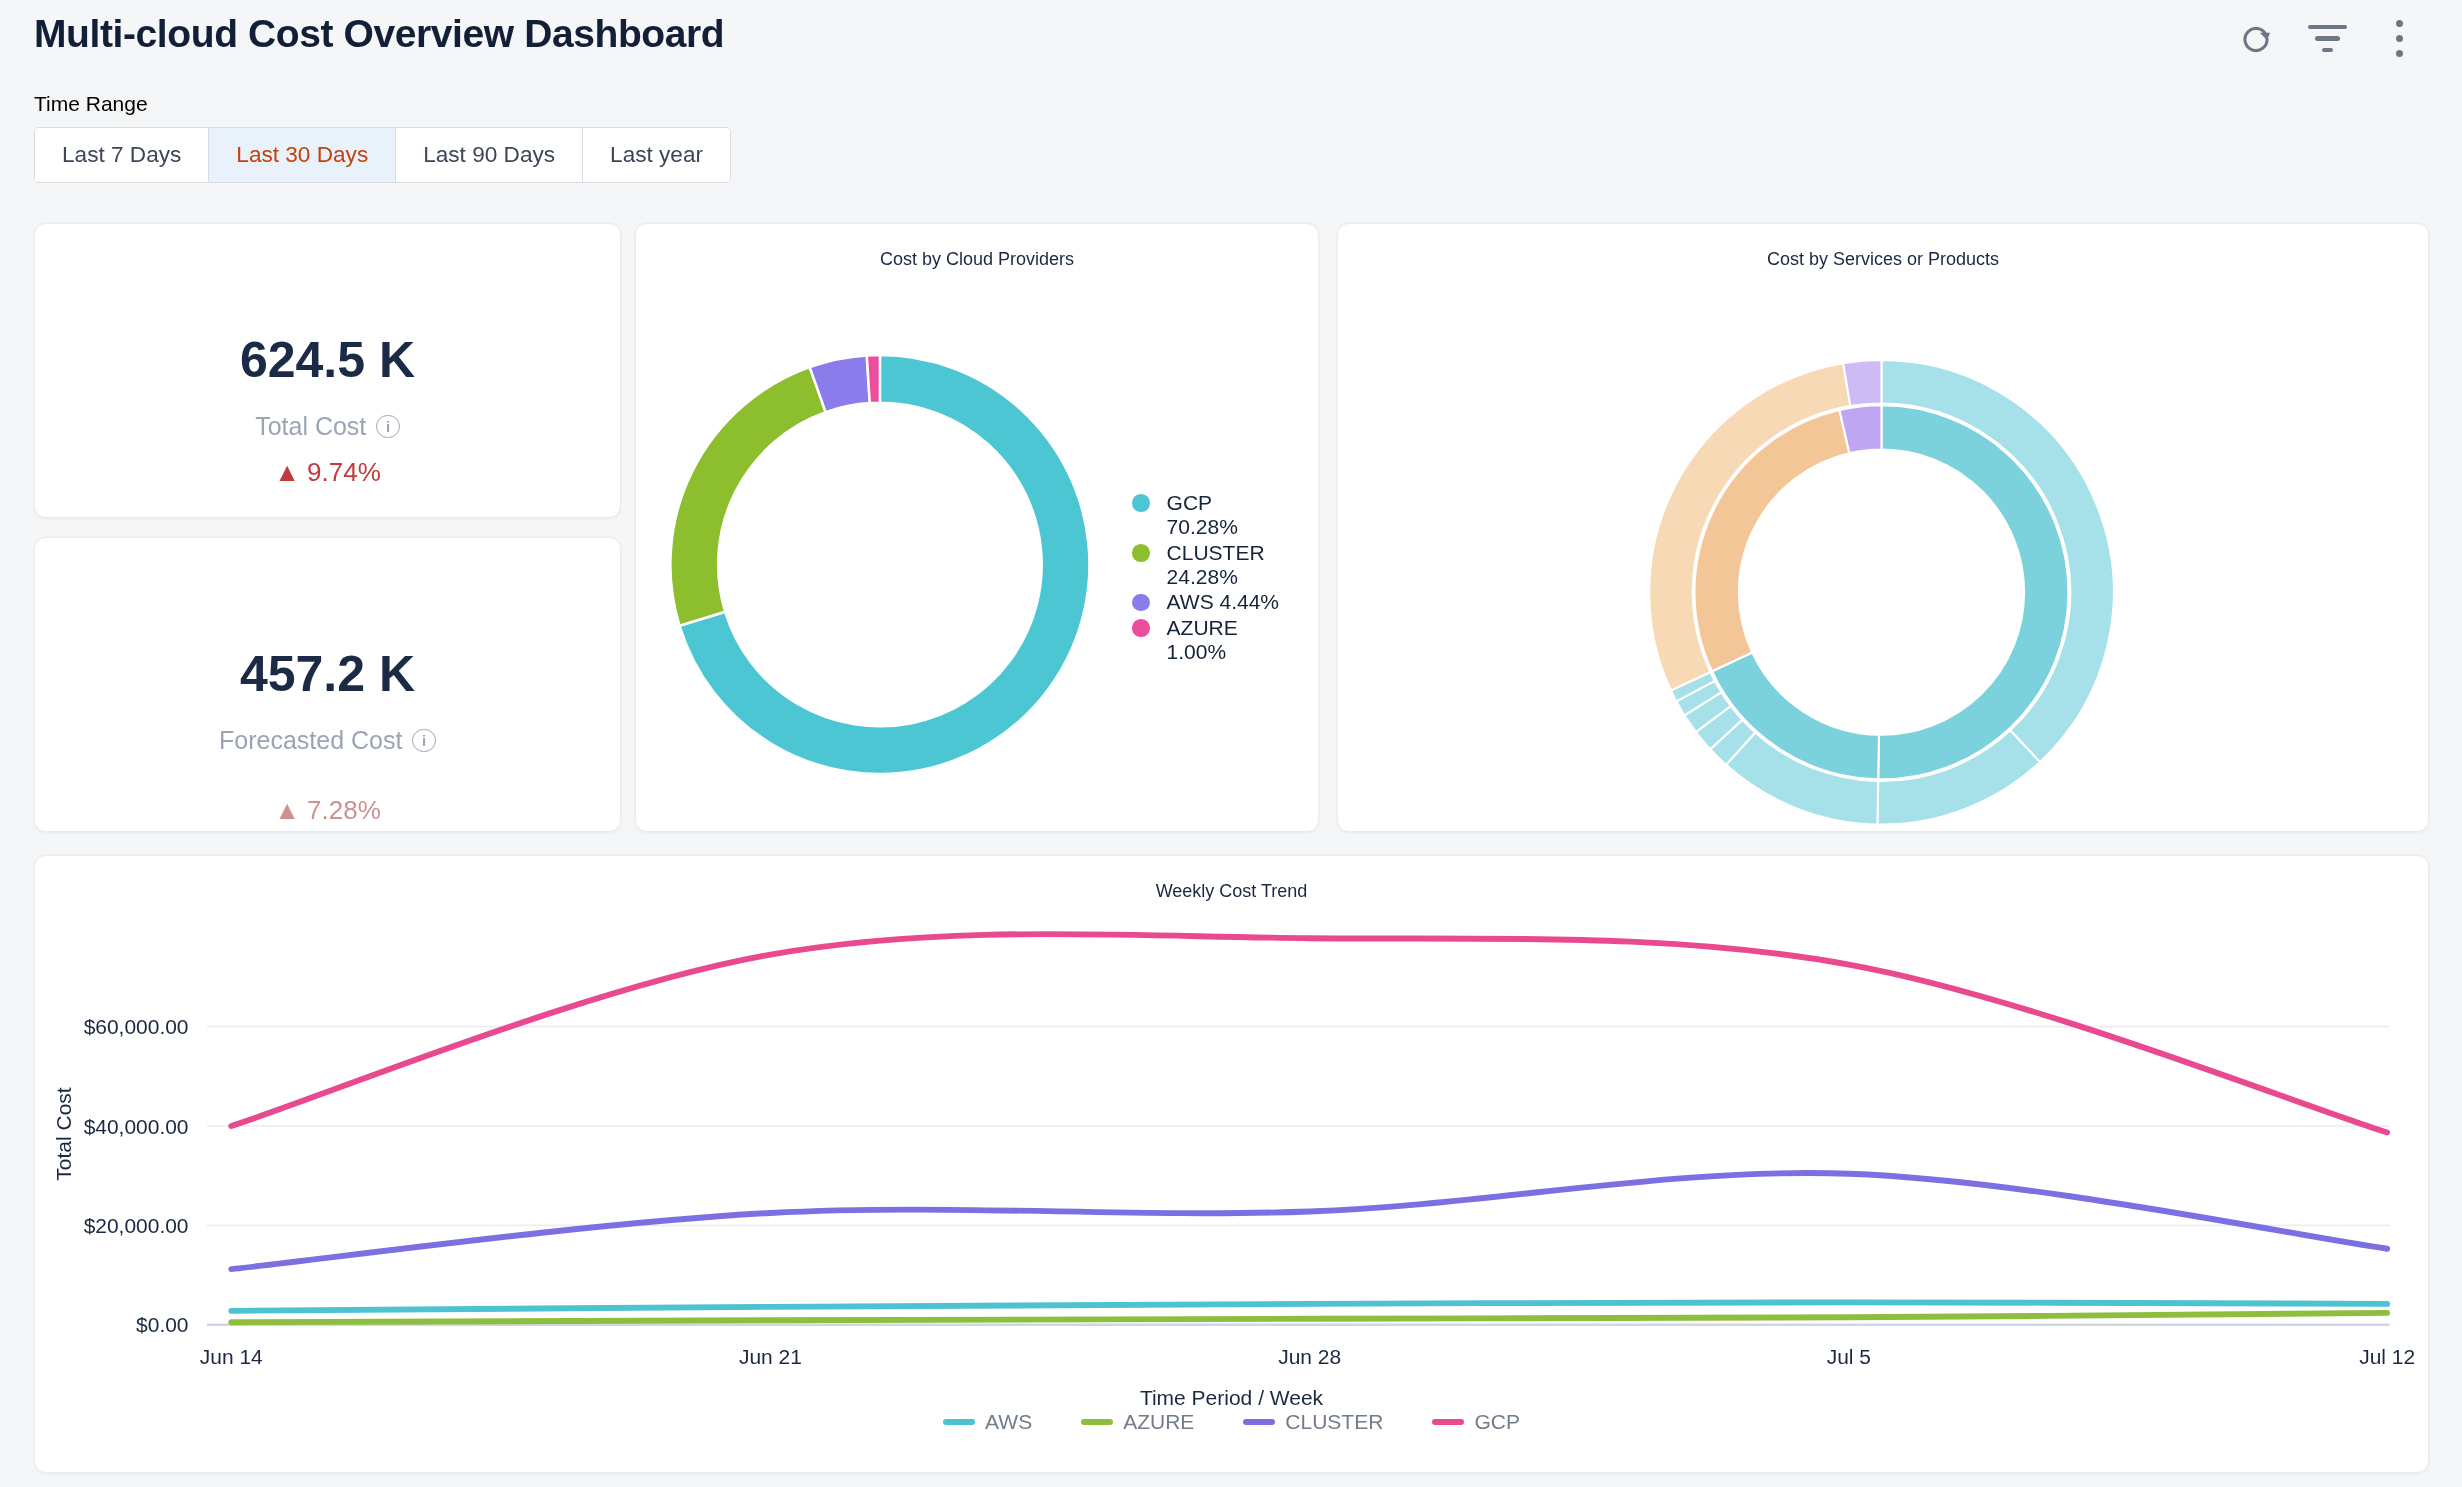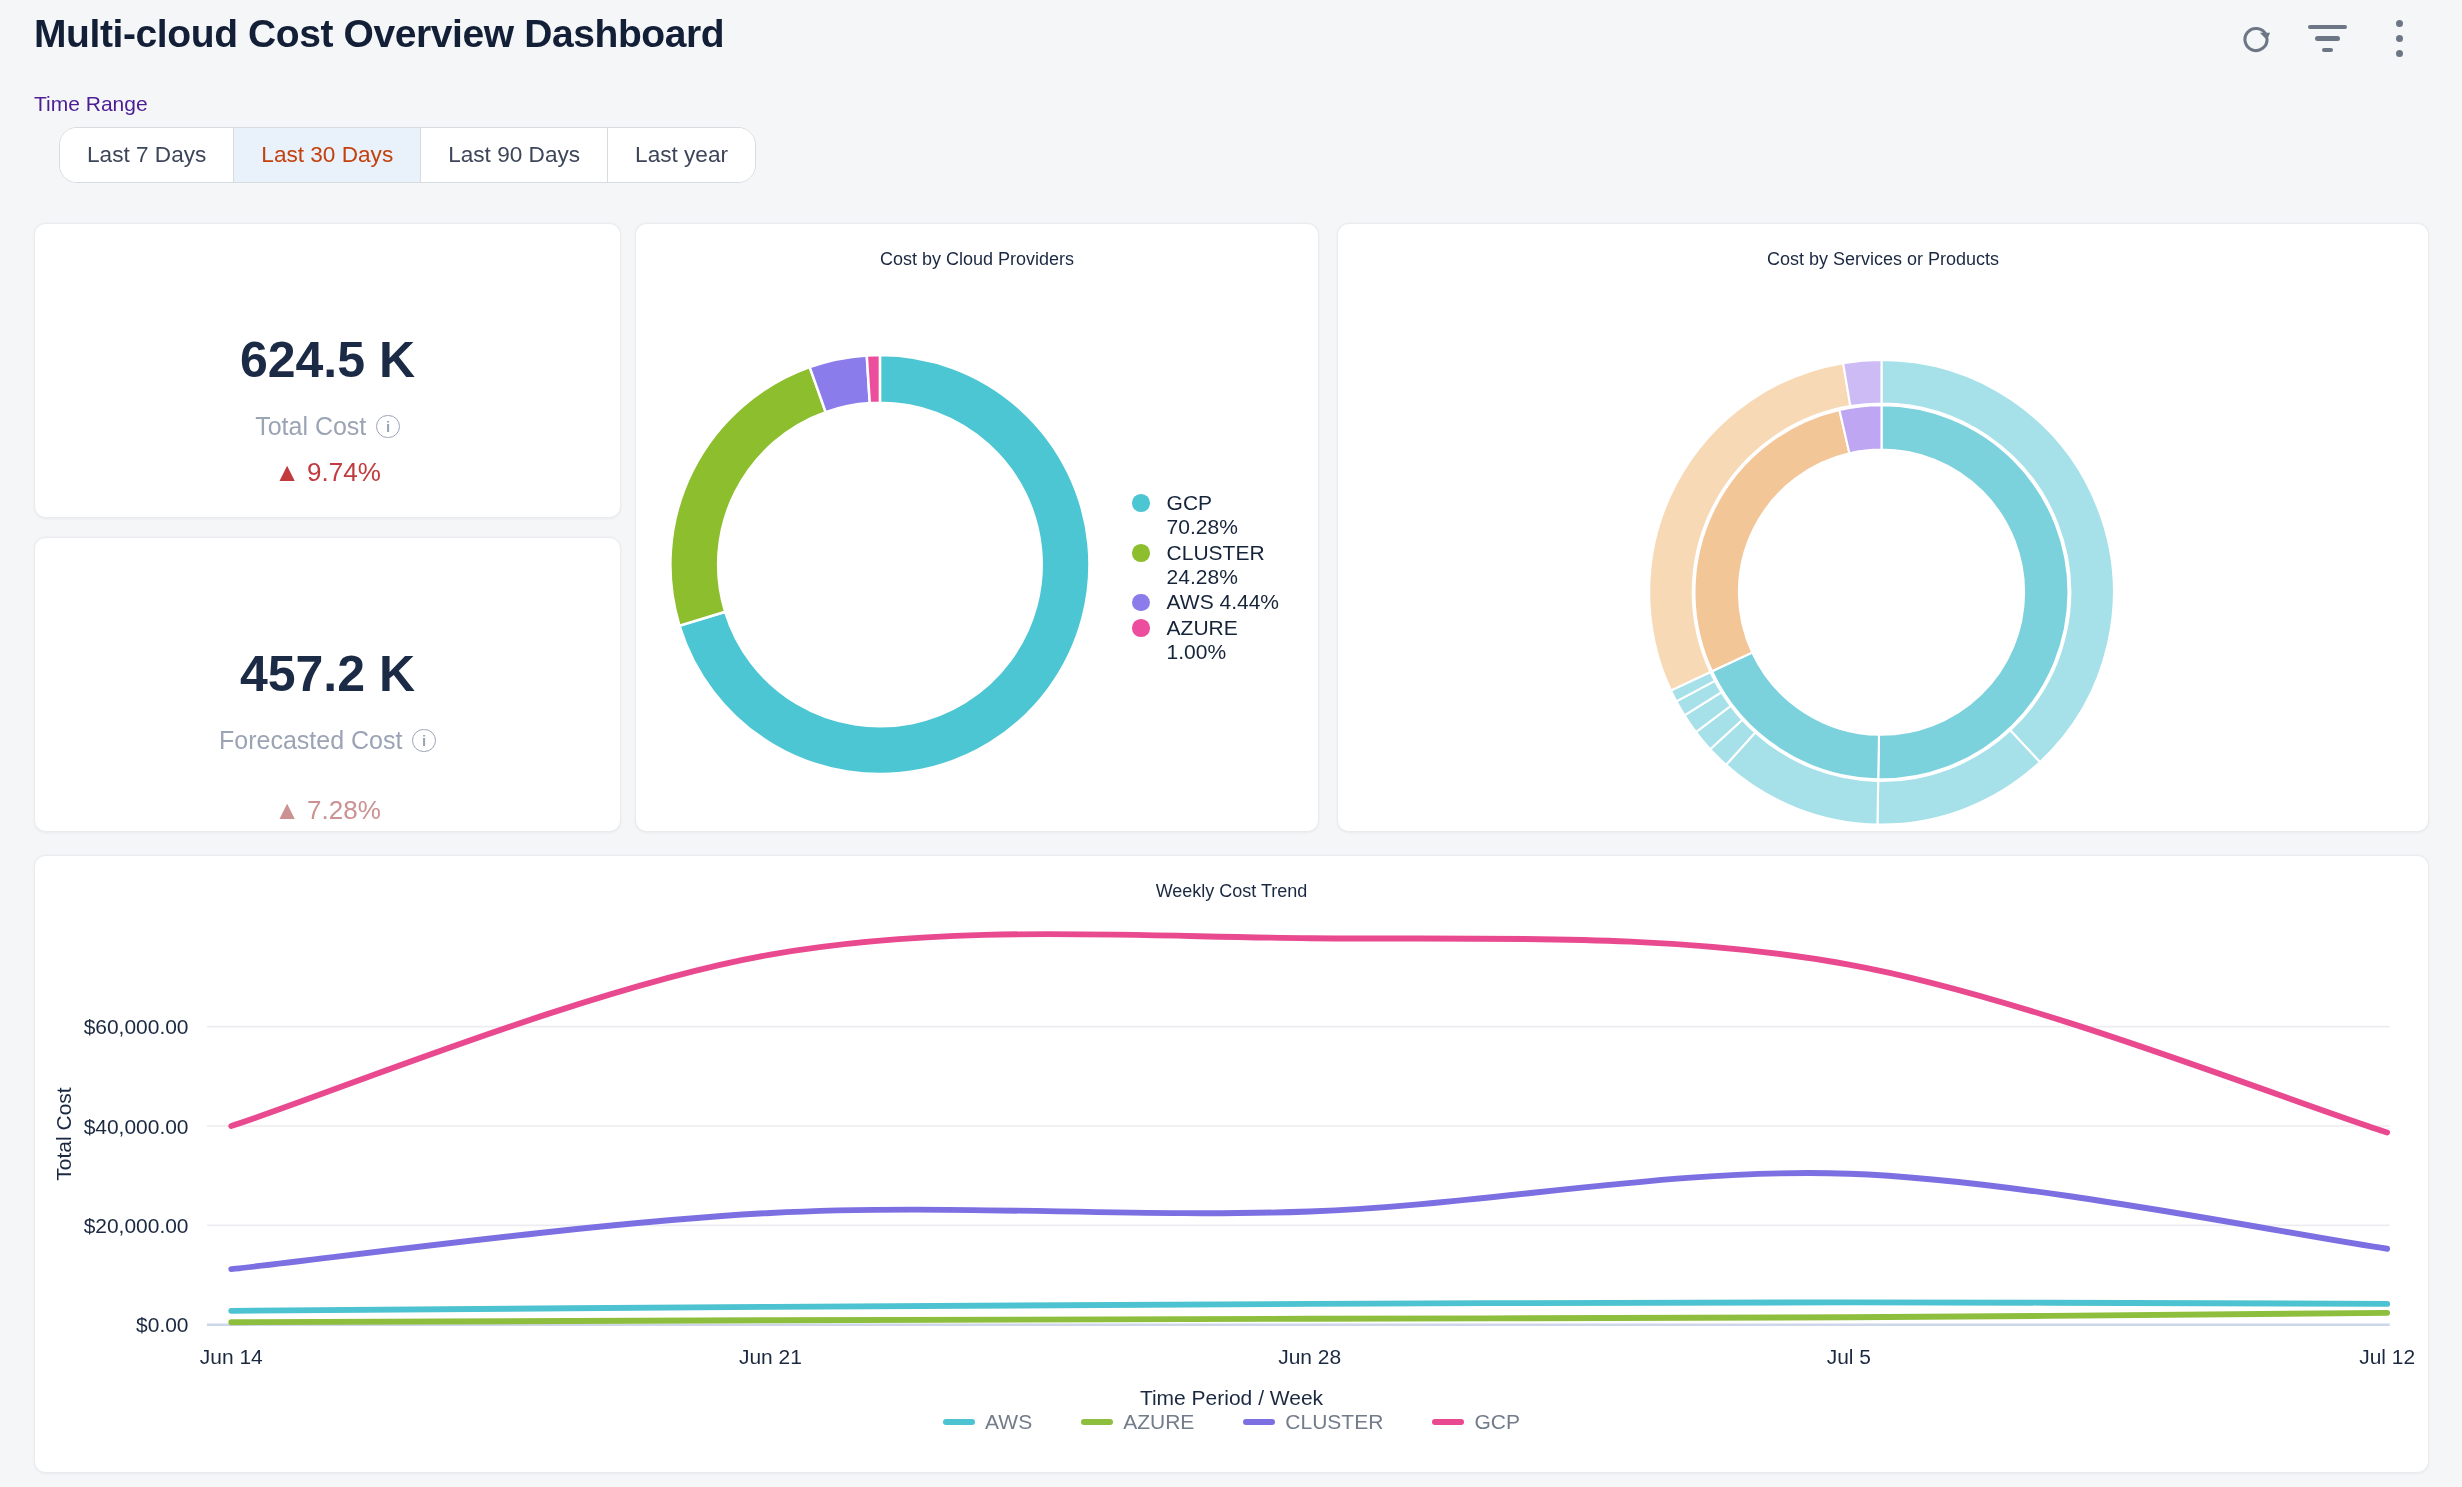--- a/index.html
+++ b/index.html
@@ -24,26 +24,26 @@
   .kebab { display:flex; flex-direction:column; gap:7.5px; }
   .kebab span { width:7.5px; height:7.5px; border-radius:50%; background:#6d7684; }
   .filter-bars { display:flex; flex-direction:column; align-items:center; gap:7.5px; }
   .filter-bars i { display:block; height:4.2px; border-radius:2.5px; background:#6d7684; }
   .filter-bars i:nth-child(1){ width:39px; }
   .filter-bars i:nth-child(2){ width:25px; }
   .filter-bars i:nth-child(3){ width:11.7px; }
   
   .tr-label {
     position:absolute; left:34px; top:92px;
-    font-size:21px; color:#4c1d95;
+    font-size:21px; color:#000000;
   }
   .tr-group {
     position:absolute; left:34px; top:127px;
-    display:flex; border:0.8px solid #d8dbe0; border-radius:18px;
-    background:#ffffff; overflow:hidden; height:56px;margin-left:25px;
+    display:flex; border:0.8px solid #d8dbe0; border-radius:5px;
+    background:#ffffff; overflow:hidden; height:56px;
   }
   .tr-btn {
     display:flex; align-items:center; justify-content:center;
     padding:0 27px; font-size:22.6px; color:#3d4659;
     background:#ffffff; border:none; border-left:0.8px solid #d8dbe0;
     cursor:pointer; font-family:inherit;
   }
   .tr-btn:first-child { border-left:none; }
   
   .card {

